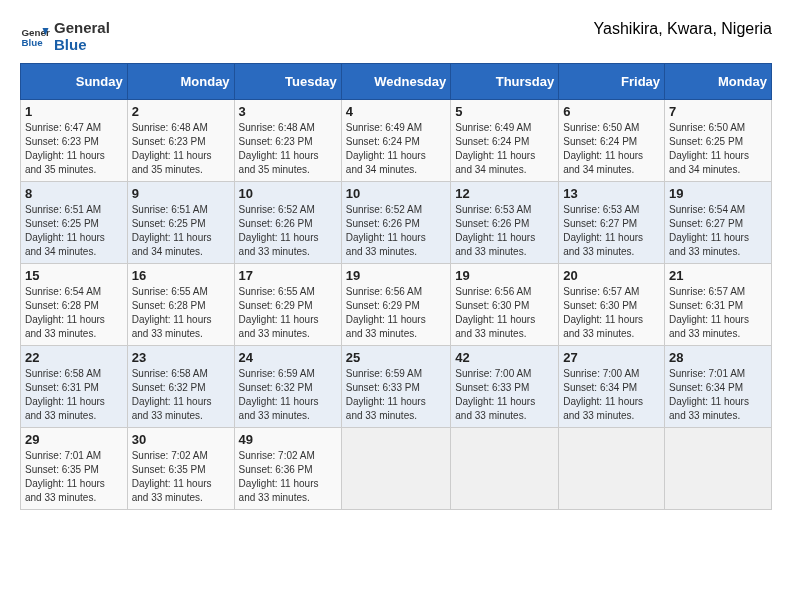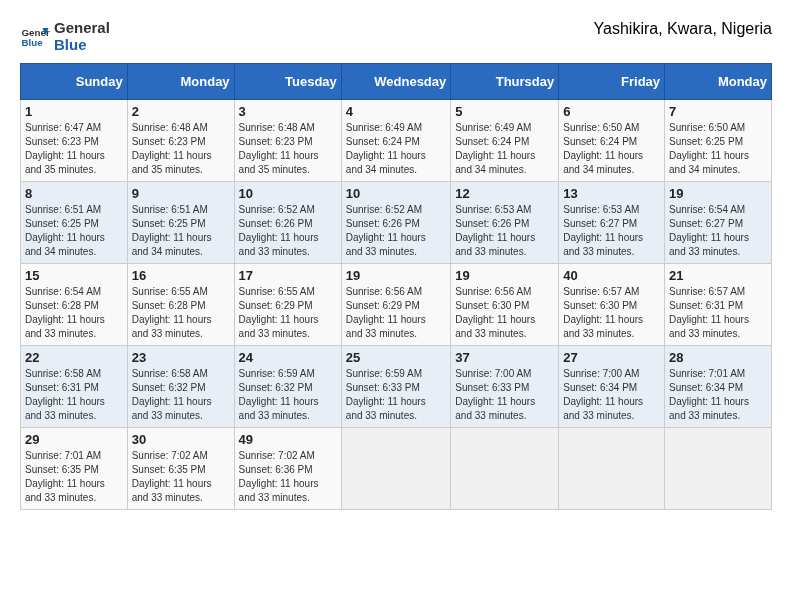--- a/index.html
+++ b/index.html
@@ -283,21 +283,21 @@
         <td>
           <span class="day-num">19</span>
           <div class="day-info">
             <div>Sunrise: 6:56 AM</div>
             <div>Sunset: 6:30 PM</div>
             <div>Daylight: 11 hours</div>
             <div>and 33 minutes.</div>
           </div>
         </td>
         <td>
-          <span class="day-num">40</span>
+          <span class="day-num">20</span>
           <div class="day-info">
             <div>Sunrise: 6:57 AM</div>
             <div>Sunset: 6:30 PM</div>
             <div>Daylight: 11 hours</div>
             <div>and 33 minutes.</div>
           </div>
         </td>
         <td>
           <span class="day-num">21</span>
           <div class="day-info">
@@ -339,21 +339,21 @@
         <td>
           <span class="day-num">25</span>
           <div class="day-info">
             <div>Sunrise: 6:59 AM</div>
             <div>Sunset: 6:33 PM</div>
             <div>Daylight: 11 hours</div>
             <div>and 33 minutes.</div>
           </div>
         </td>
         <td>
-          <span class="day-num">37</span>
+          <span class="day-num">42</span>
           <div class="day-info">
             <div>Sunrise: 7:00 AM</div>
             <div>Sunset: 6:33 PM</div>
             <div>Daylight: 11 hours</div>
             <div>and 33 minutes.</div>
           </div>
         </td>
         <td>
           <span class="day-num">27</span>
           <div class="day-info">

